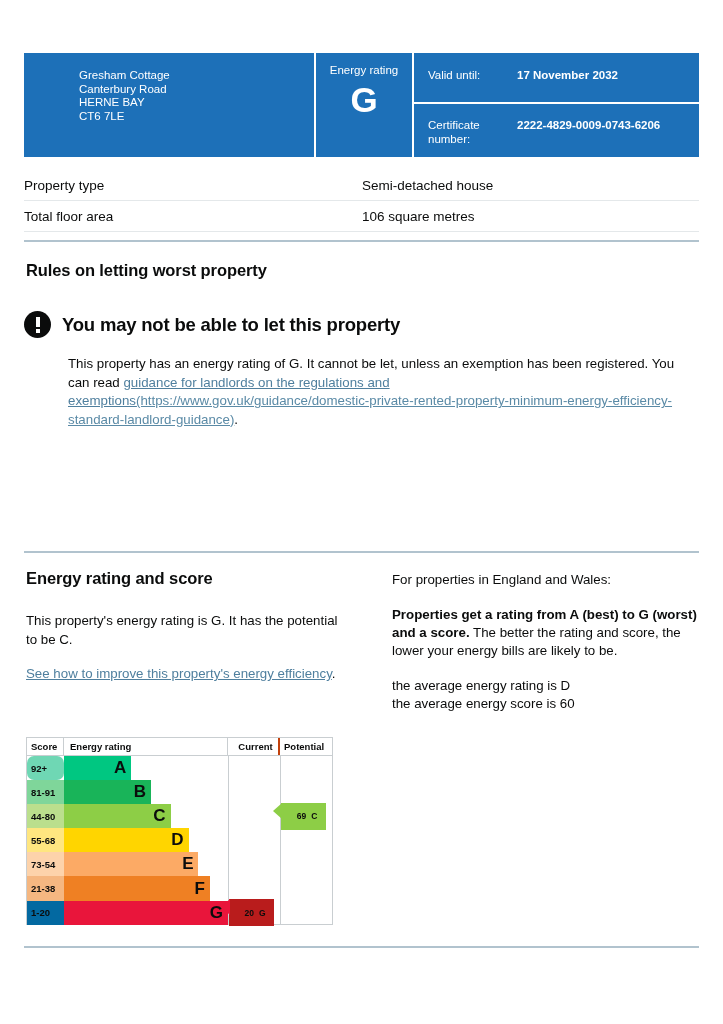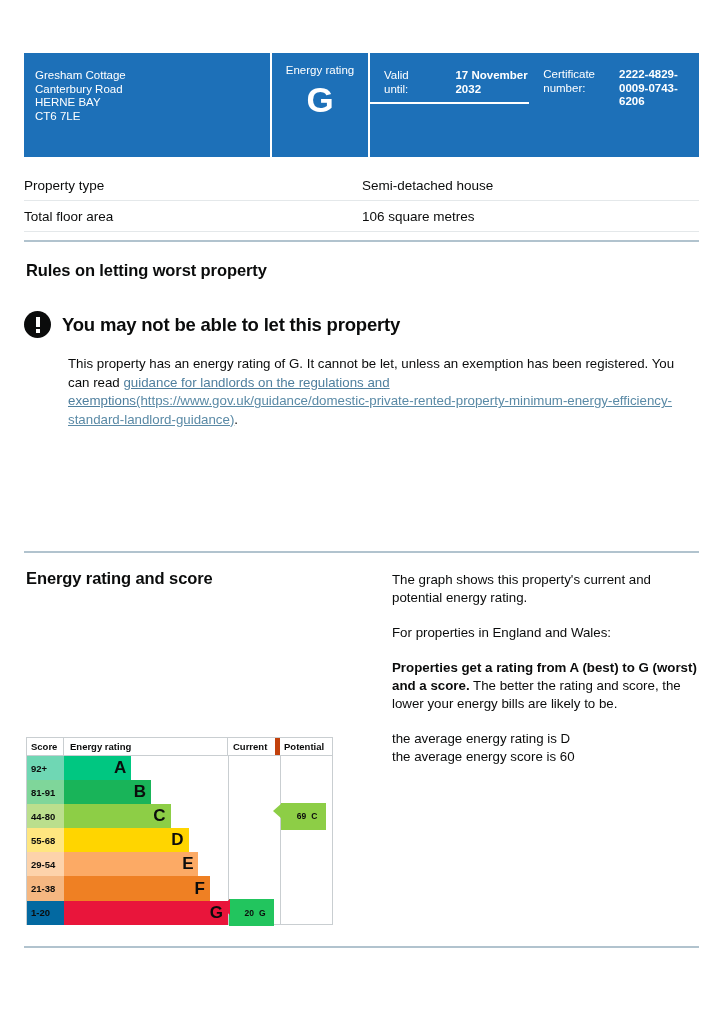--- a/index.html
+++ b/index.html
@@ -48,20 +48,21 @@
     width: 675px;
     height: 104px;
     background: #1d70b8;
     display: flex;
   }
   .summary-address {
     width: 248px;
     box-sizing: border-box;
     padding: 16px 0 0 11px;
     border-right: 2px solid #ffffff;
+    margin-left: 44px;
   }
   .summary-address .addr-line {
     color: #ffffff;
     font-size: 11.5px;
     line-height: 13.5px;
   }
   .summary-rating {
     width: 98px;
     box-sizing: border-box;
     padding-top: 11px;
@@ -76,20 +77,21 @@
   .summary-rating .rating-letter {
     color: #ffffff;
     font-size: 35px;
     font-weight: bold;
     line-height: 42px;
     margin-top: 2px;
   }
   .summary-meta {
     flex: 1;
     display: flex;
+    flex-direction: column;
   }
   .meta-row {
     display: flex;
     align-items: flex-start;
     box-sizing: border-box;
   }
   .meta-row.row-valid {
     height: 51px;
     padding-top: 16px;
     border-bottom: 2px solid #ffffff;
@@ -260,21 +262,21 @@
     box-sizing: border-box;
   }
   .epc-head .hcell {
     font-size: 9.5px;
     font-weight: bold;
     line-height: 17px;
     box-sizing: border-box;
   }
   .hcell.h-score { width: 37px; padding-left: 4px; border-right: 1px solid #c9ced1; }
   .hcell.h-rating { width: 164px; padding-left: 6px; border-right: 1px solid #c9ced1; }
-  .hcell.h-current { width: 52px; padding-left: 5px; border-right: 5px solid #c2410c; text-align: left; }
+  .hcell.h-current { width: 52px; padding-left: 5px; border-right: 2px solid #c2410c; text-align: center; }
   .hcell.h-potential { width: 52px; padding-left: 4px; text-align: left; }
 
   .epc-body {
     position: relative;
     height: 169px;
   }
   .epc-rows {
     position: absolute;
     left: 0; top: 0;
     width: 201px;
@@ -404,40 +406,43 @@
     </div>
     <div class="warn-body">
       <p><span>This property has an energy rating of G. It cannot be let, unless an exemption has been registered. You can read </span><a class="link" href="#">guidance for landlords on the regulations and exemptions</a><span class="link-url">(https://www.gov.uk/guidance/domestic-private-rented-property-minimum-energy-efficiency-standard-landlord-guidance)</span><span>.</span></p>
     </div>
   </div>
 
   <div class="section-rule rule-before-energy"></div>
 
   <div class="h2 energy-score">Energy rating and score</div>
 
+  <div class="left-col">
+    <p>This property's energy rating is G. It has the potential to be C.</p>
+    <p><a class="link" href="#">See how to improve this property's energy efficiency</a><span>.</span></p>
+  </div>
 
   <div class="right-col">
-    <p>The graph shows this property's current and potential energy rating.</p>
     <p>For properties in England and Wales:</p>
     <p><b>Properties get a rating from A (best) to G (worst) and a score.</b><span> The better the rating and score, the lower your energy bills are likely to be.</span></p>
     <p class="tight">the average energy rating is D</p>
     <p>the average energy score is 60</p>
   </div>
 
   <div class="epc-chart">
     <div class="epc-head">
       <div class="hcell h-score">Score</div>
       <div class="hcell h-rating">Energy rating</div>
       <div class="hcell h-current">Current</div>
       <div class="hcell h-potential">Potential</div>
     </div>
     <div class="epc-body">
       <div class="epc-rows" id="epc-rows">
           <div class="epc-row">
-            <div class="epc-score" style="background: rgb(111, 215, 180);">92+</div>
+            <div class="epc-score" style="background: rgb(111, 215, 180); border-radius: 7px;">92+</div>
             <div class="epc-barwrap">
               <div class="epc-bar" style="width: 41%; background: rgb(0, 199, 129);">A</div>
             </div>
           </div>
           <div class="epc-row">
             <div class="epc-score" style="background: rgb(127, 214, 154);">81-91</div>
             <div class="epc-barwrap">
               <div class="epc-bar" style="width: 53%; background: rgb(25, 180, 89);">B</div>
             </div>
           </div>
@@ -447,21 +452,21 @@
               <div class="epc-bar" style="width: 65%; background: rgb(141, 206, 70);">C</div>
             </div>
           </div>
           <div class="epc-row">
             <div class="epc-score" style="background: rgb(255, 230, 128);">55-68</div>
             <div class="epc-barwrap">
               <div class="epc-bar" style="width: 76%; background: rgb(255, 213, 0);">D</div>
             </div>
           </div>
           <div class="epc-row">
-            <div class="epc-score" style="background: rgb(253, 211, 171);">29-54</div>
+            <div class="epc-score" style="background: rgb(253, 211, 171);">73-54</div>
             <div class="epc-barwrap">
               <div class="epc-bar" style="width: 82%; background: rgb(252, 170, 101);">E</div>
             </div>
           </div>
           <div class="epc-row">
             <div class="epc-score" style="background: rgb(245, 183, 129);">21-38</div>
             <div class="epc-barwrap">
               <div class="epc-bar" style="width: 89%; background: rgb(239, 128, 35);">F</div>
             </div>
           </div>
@@ -469,21 +474,21 @@
             <div class="epc-score" style="background: #0369a1;">1-20</div>
             <div class="epc-barwrap">
               <div class="epc-bar" style="width: 100%; background: rgb(233, 21, 59);">G</div>
             </div>
           </div>
         </div>
       <div class="col-line l1"></div>
       <div class="col-line l2"></div>
       <div id="epc-markers">
           <div class="epc-current" style="top: 144.857px;">
-            <div class="marker current-arrow" style="background: #22c55e; --arrow: #e9153b;">
+            <div class="marker current-arrow" style="background: #b91c1c; --arrow: #e9153b;">
               <span class="mk-score">20</span>
               <span>G</span>
             </div>
           </div>
           <div class="epc-potential" style="top: 48.2857px;">
             <div class="marker potential-arrow" style="background: rgb(141, 206, 70); --arrow: #8dce46;">
               <span class="mk-score">69</span>
               <span>C</span>
             </div>
           </div>

